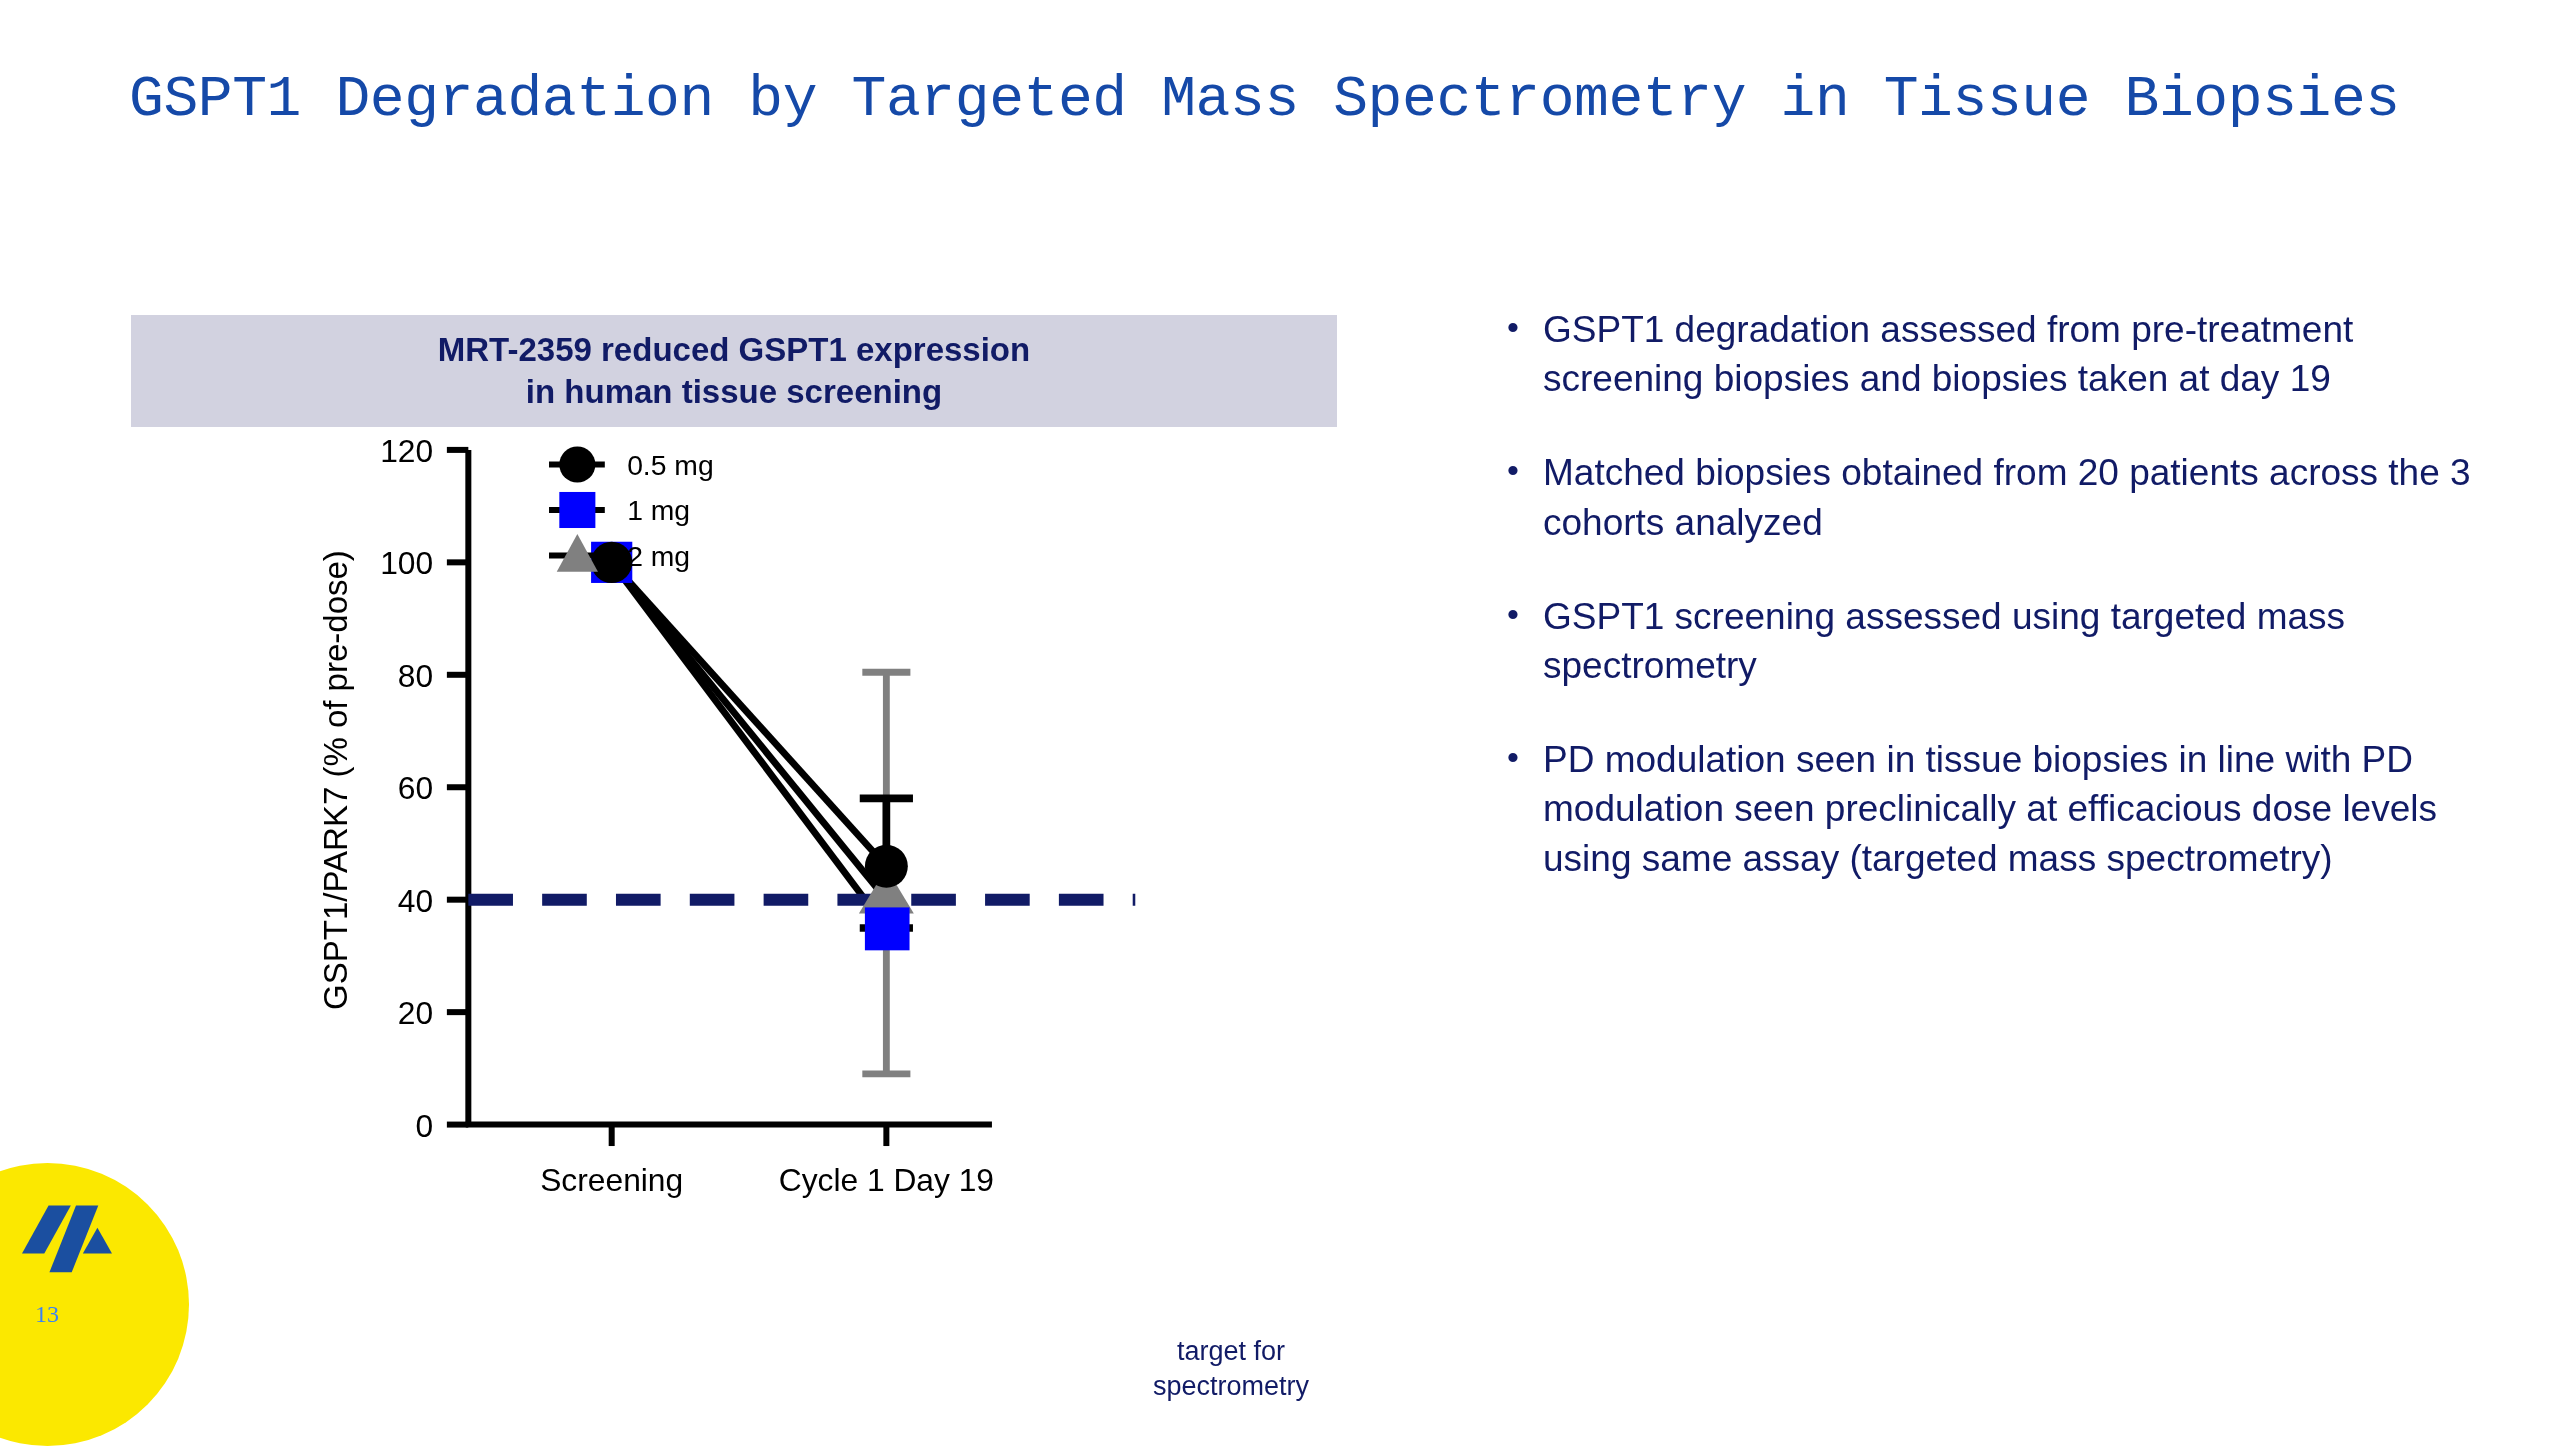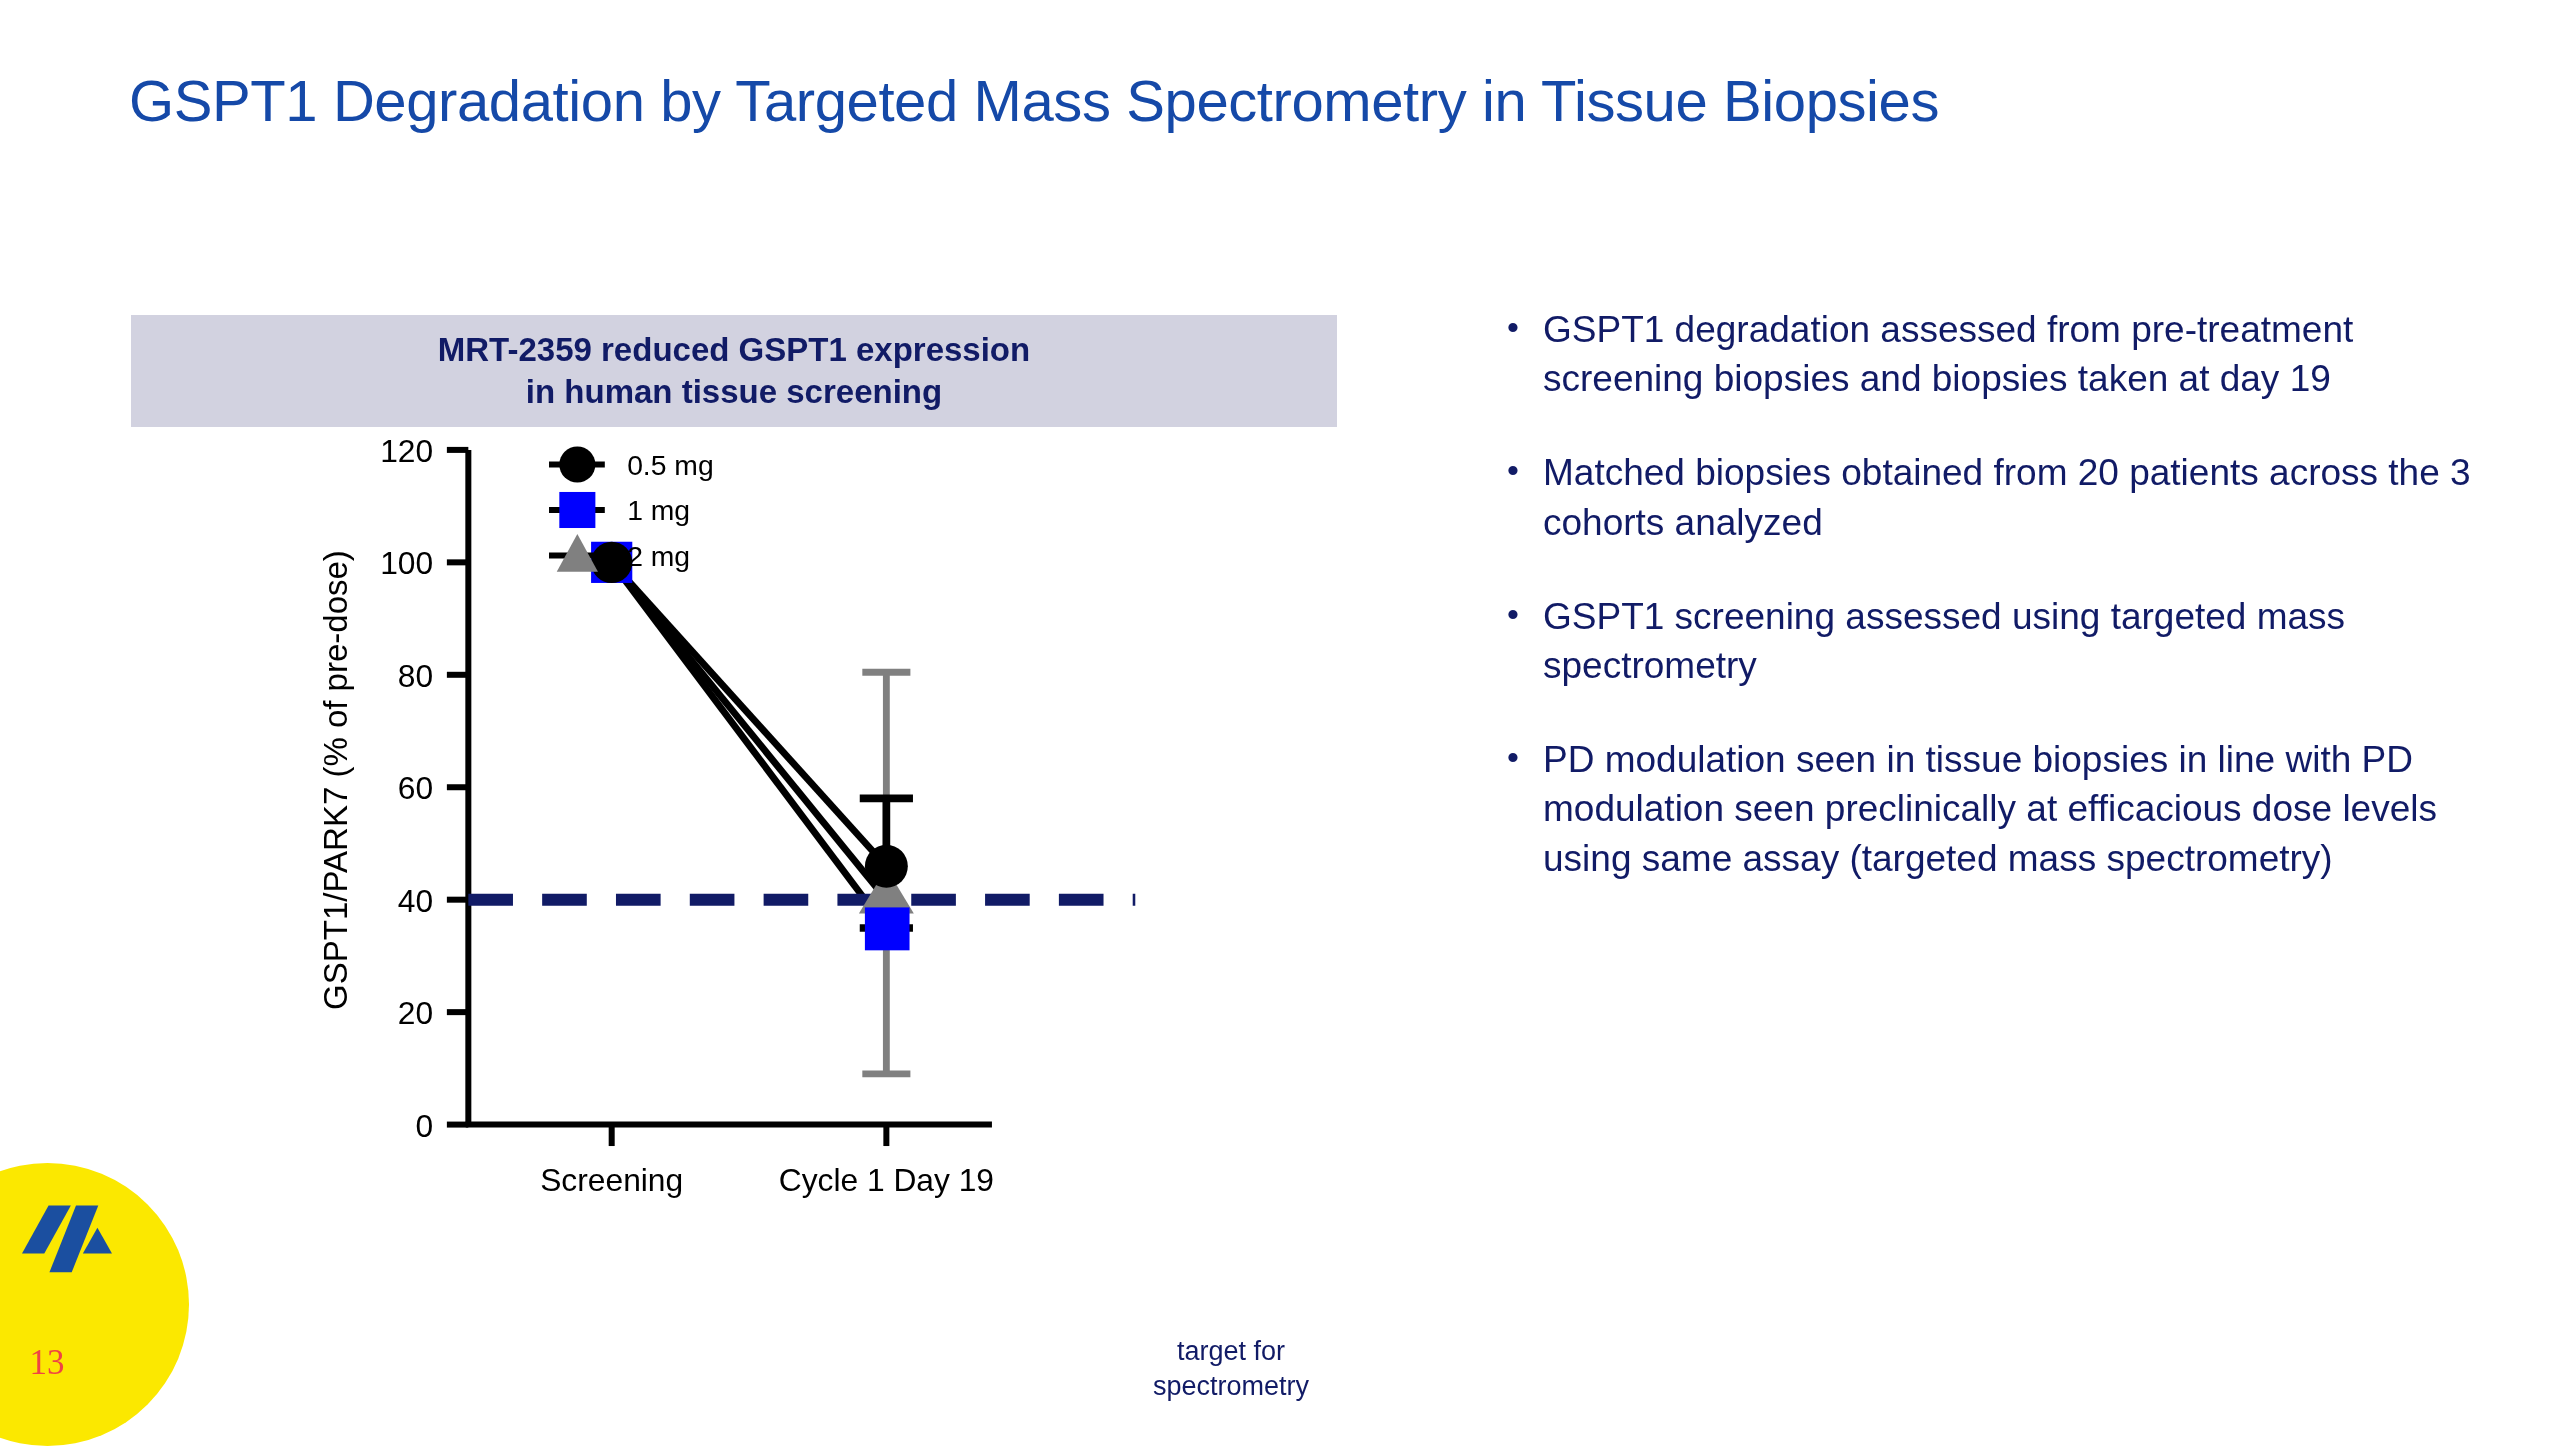--- a/index.html
+++ b/index.html
@@ -13,20 +13,21 @@
   
   #slide-title{
     position:absolute;
     left:129px; top:67px;
     width:2318px;
     font-size:58px;
     font-weight:400;
     color:#1549A8;
     letter-spacing:-0.4px;
     white-space:nowrap;
+    font-family:Liberation Mono, monospace;
   }
 
   
   #chart-panel{
     position:absolute;
     left:131px; top:295px;
     width:1206px; height:919px;
   }
   #chart-header{
     position:absolute;
@@ -105,25 +106,25 @@
     border-radius:50%;
     background:#FBE800;
   }
   #logo-mark{
     position:absolute;
     left:21.5px; top:1200px;
     width:90px;height:76px;
   }
   #page-number{
     position:absolute;
-    left:0px; top:1343px;
+    left:0px; top:1301px;
     width:94px;
     text-align:center;
-    font-size:35px;
-    color:#ef4444;
+    font-size:24px;
+    color:#3b82f6;
     font-family:"Liberation Serif", serif;
   }
 </style>
 </head>
 <body>
 
 <div id="slide-title">GSPT1 Degradation by Targeted Mass Spectrometry in Tissue Biopsies</div>
 
 <div id="chart-panel">
 

